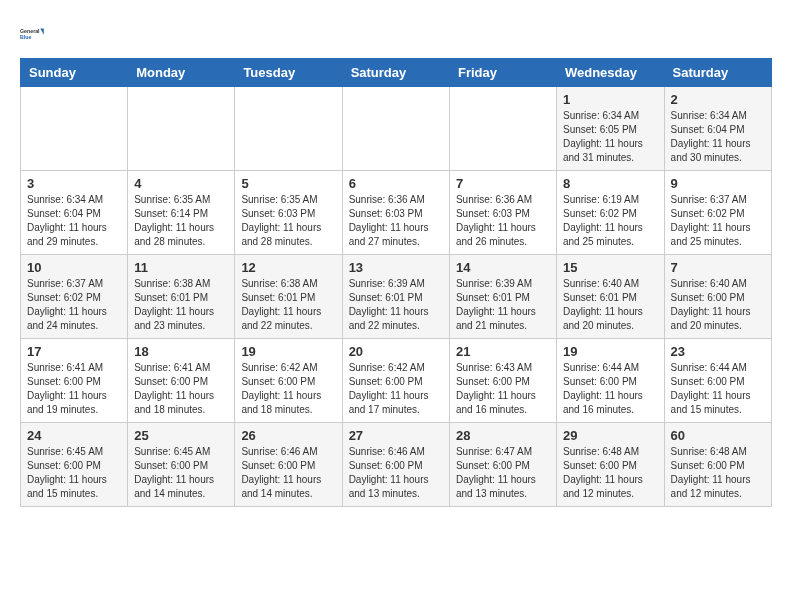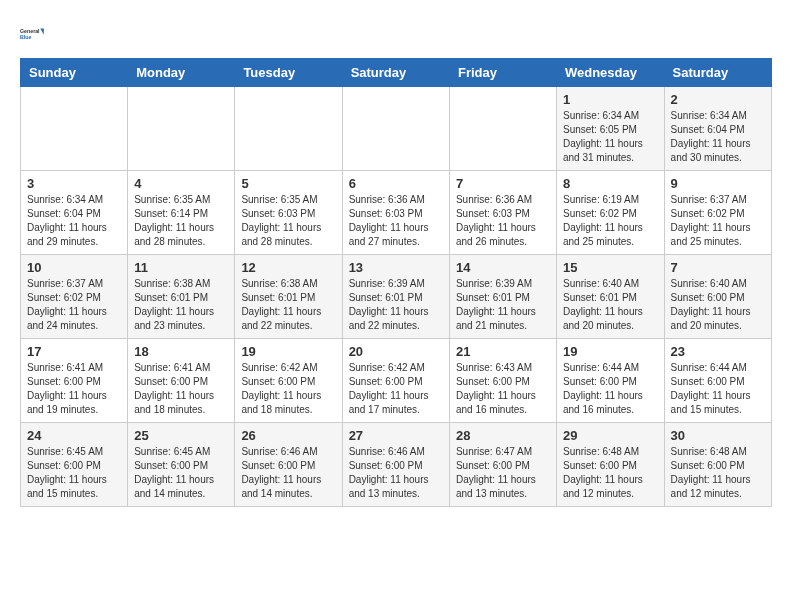--- a/index.html
+++ b/index.html
@@ -293,20 +293,20 @@
 Sunset: 6:00 PM
 Daylight: 11 hours and 13 minutes.</div>
         </td>
         <td>
           <span class="day-num">29</span>
           <div class="cell-content">Sunrise: 6:48 AM
 Sunset: 6:00 PM
 Daylight: 11 hours and 12 minutes.</div>
         </td>
         <td>
-          <span class="day-num">30</span>
+          <span class="day-num">60</span>
           <div class="cell-content">Sunrise: 6:48 AM
 Sunset: 6:00 PM
 Daylight: 11 hours and 12 minutes.</div>
         </td>
       </tr>
     </tbody>
 </table>
 
 </body></html>

